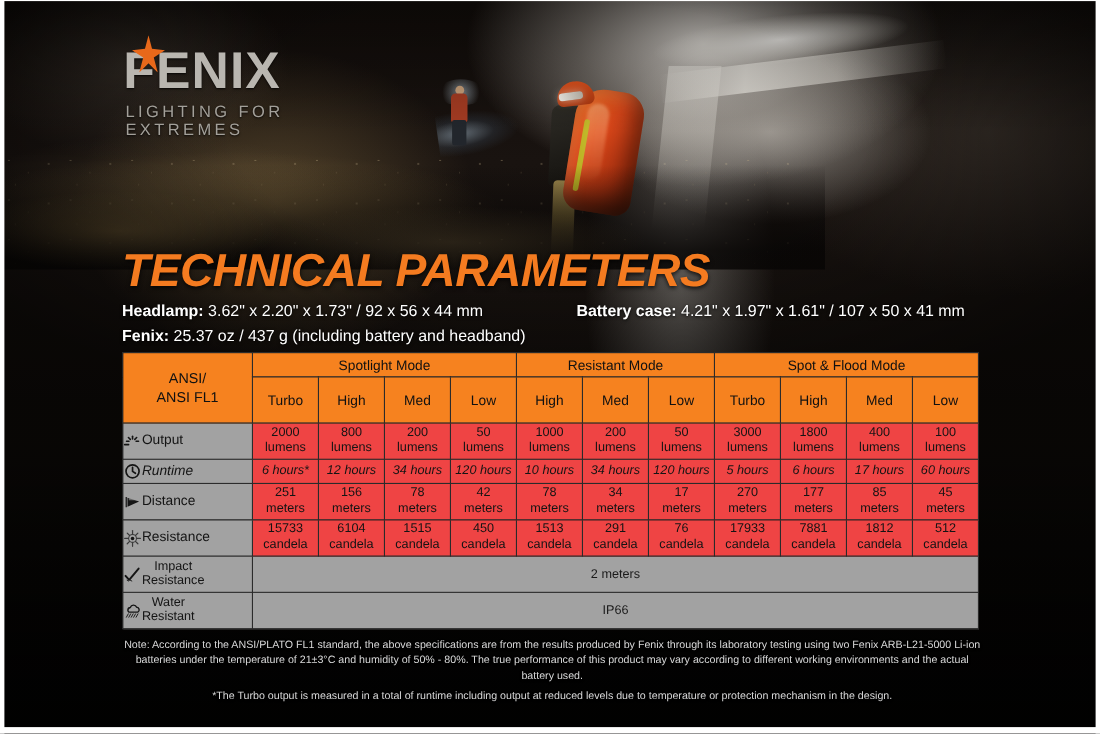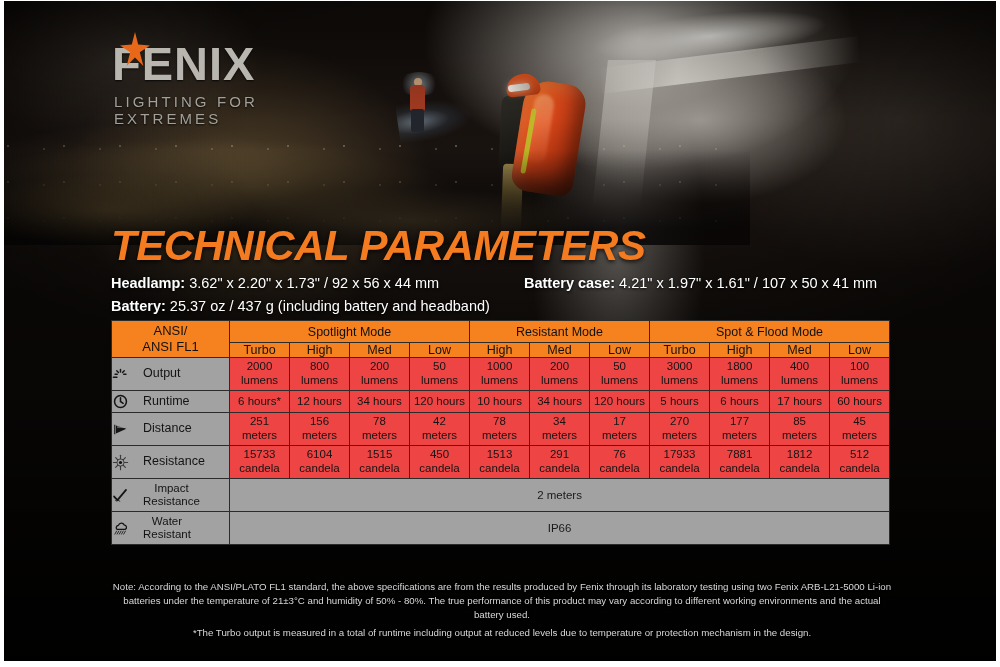--- a/index.html
+++ b/index.html
@@ -192,34 +192,34 @@
   }
   #spec-table td, #spec-table th {
     border: 1px solid #2b2b2b;
     text-align: center;
     vertical-align: middle;
     padding: 0;
     font-weight: normal;
   }
   .hdr { background: #f6821f; font-weight: bold; font-size: 12.5px; color: #111; }
   .hdr-group { height: 22px; }
-  .hdr-sub { height: 15px; }
+  .hdr-sub { height: 42px; }
   .ansi-cell {
     background: #f6821f; font-weight: bold; font-size: 13px;
     text-align: left; padding-left: 10px; line-height: 1.25; color: #111;
   }
   .lbl {
     background: #a2a2a2; text-align: left; font-weight: bold;
     font-size: 12.5px; padding-left: 6px; color: #141414;
   }
-  .lbl-inner { display: flex; align-items: center; gap: 14px; }
+  .lbl-inner { display: flex; align-items: center; gap: 0; }
   .lbl-txt { line-height: 1.1; }
   .val { background: #ef4444; line-height: 1.18; font-size: 11.5px; color: #141414; }
   .val-2l { height: 33px; }
-  .val-1l { height: 22px; }
+  .val-1l { height: 22px; font-style: italic; }
   .val-span { background: #a2a2a2; height: 33px; font-size: 11.5px; }
   .icon-box { width: 17px; height: 17px; flex: 0 0 17px; display: block; }
 
   
   #note {
     position: absolute; left: 111px; top: 580px; width: 782px;
     color: #d8d8d8; font-size: 9.7px; line-height: 1.42;
     text-shadow: 0 1px 2px rgba(0,0,0,0.9);
   }
   #note p { margin: 0; text-align: center; }
@@ -286,21 +286,21 @@
 
   <div class="dim-line" id="dim-headlamp">
     <span class="dim-label">Headlamp:</span>
     <span>3.62" x 2.20" x 1.73" / 92 x 56 x 44 mm</span>
   </div>
   <div class="dim-line" id="dim-battery">
     <span class="dim-label">Battery case:</span>
     <span>4.21" x 1.97" x 1.61" / 107 x 50 x 41 mm</span>
   </div>
   <div class="dim-line" id="dim-weight">
-    <span class="dim-label">Battery:</span>
+    <span class="dim-label">Fenix:</span>
     <span>25.37 oz / 437 g (including battery and headband)</span>
   </div>
 
   <table id="spec-table">
     <colgroup>
       <col style="width:118px">
       <col style="width:60px">
         <col style="width:60px">
         <col style="width:60px">
         <col style="width:60px">

